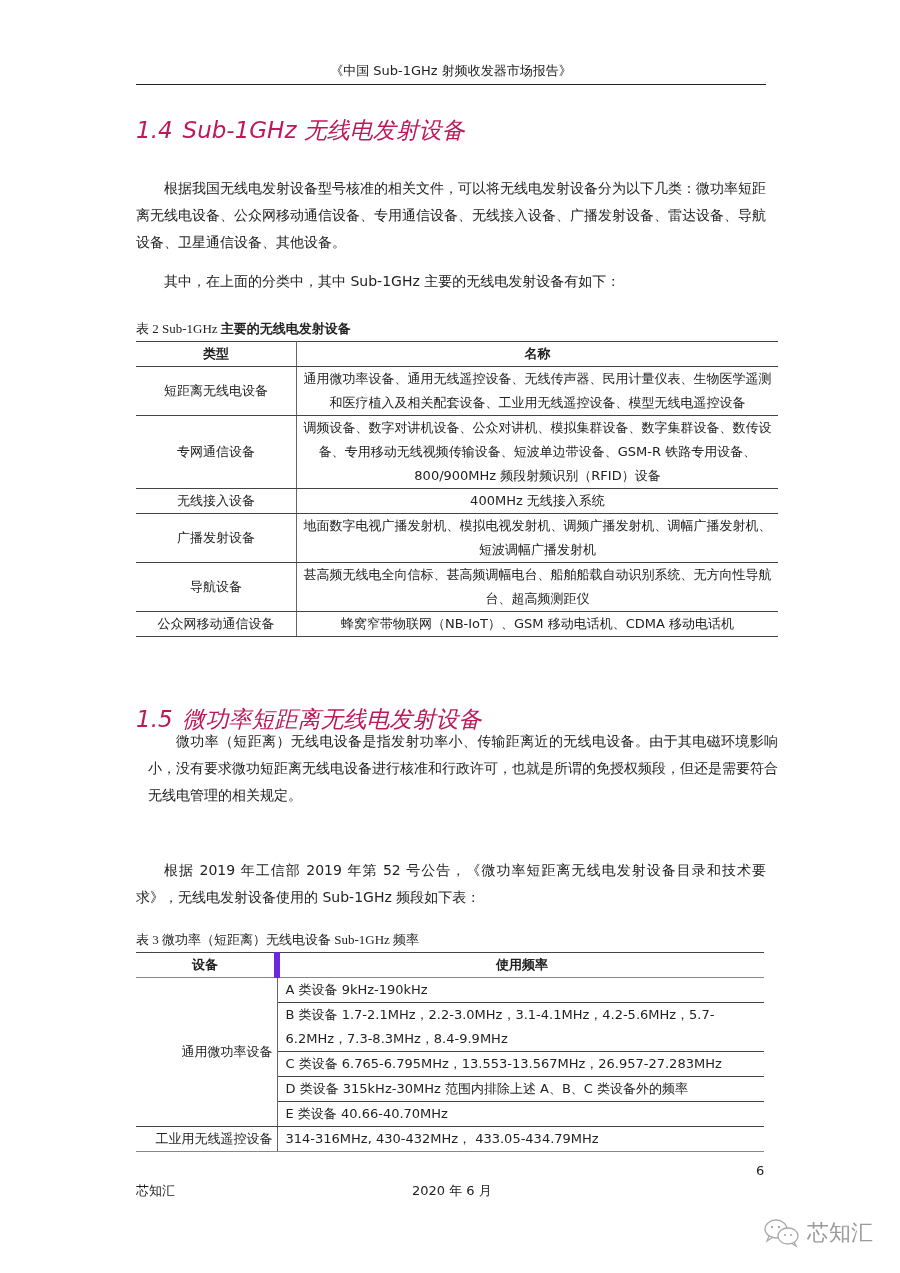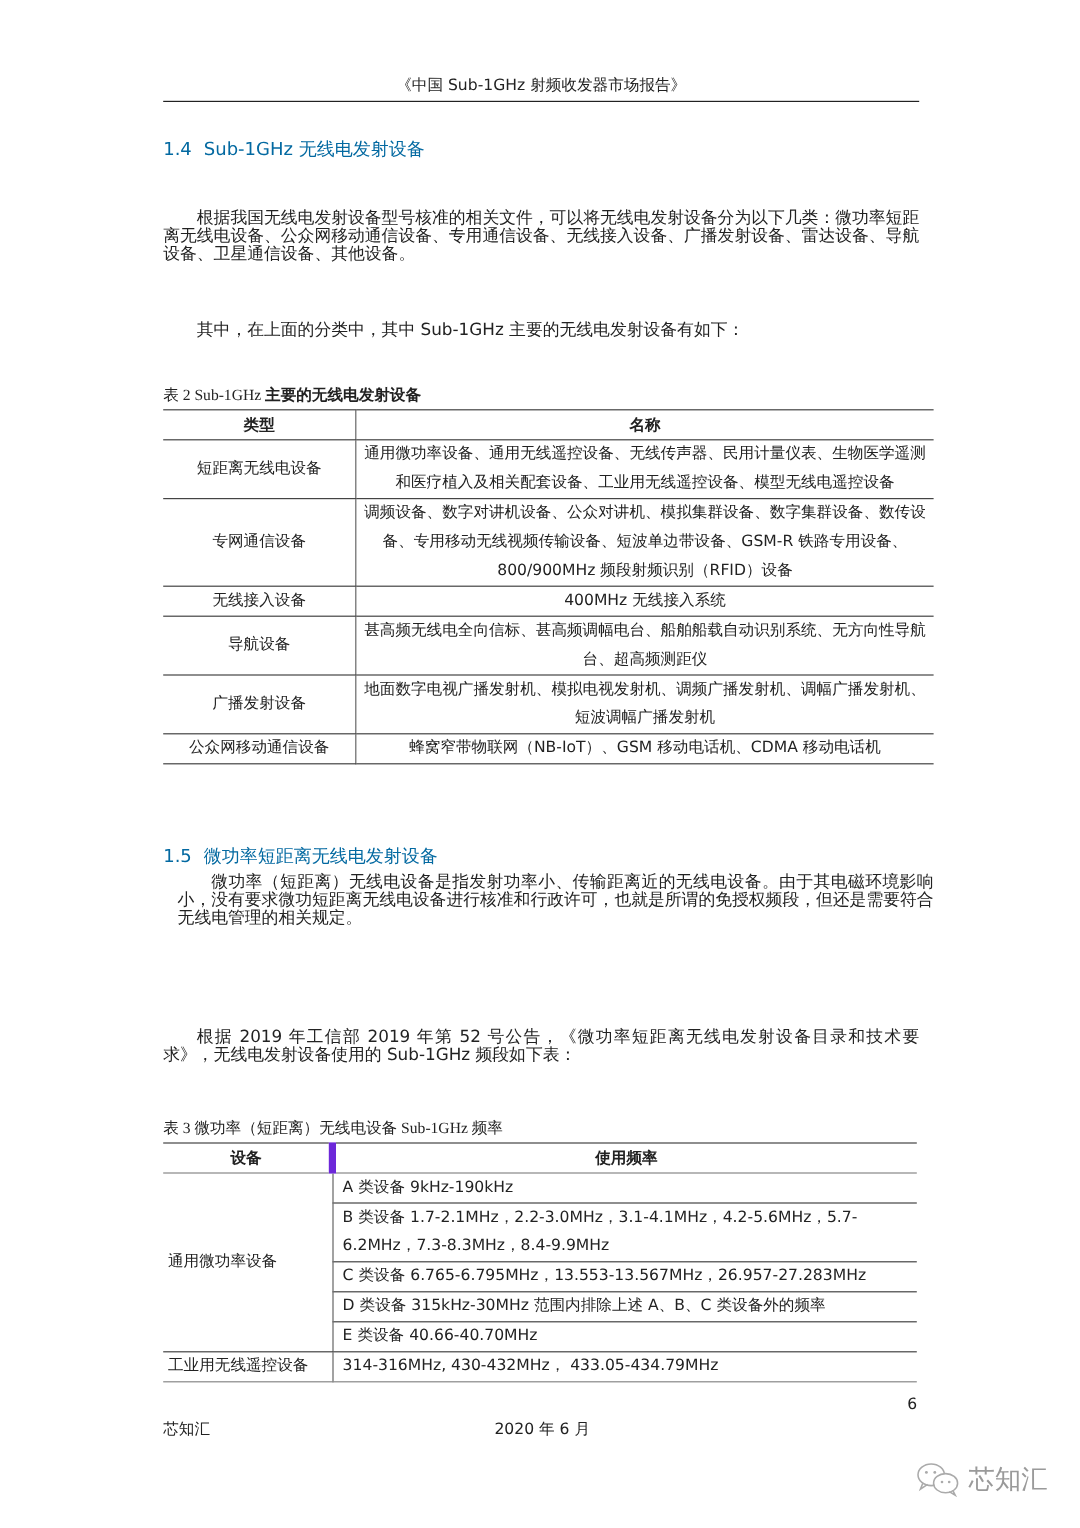--- a/index.html
+++ b/index.html
@@ -3,38 +3,38 @@
 <meta charset="utf-8">
 <style>
   html, body { margin:0; padding:0; background:#ffffff; }
   body { width:900px; height:1273px; position:relative; overflow:hidden;
          font-family:"DejaVu Sans", "Liberation Sans", sans-serif; color:#222; }
   .page { position:absolute; left:0; top:0; width:900px; height:1007px; }
   .header { position:absolute; left:136px; top:62px; width:630px; text-align:center;
             font-size:13px; color:#222; }
   .header-rule { position:absolute; left:136px; top:84px; width:630px; height:0;
                  border-top:1.5px solid #222; }
-  .h2 { position:absolute; left:136px; font-size:15px; color:#0369a1; font-weight:normal; margin:0; white-space:nowrap; }
+  .h2 { position:absolute; left:136px; font-size:23px; color:#be185d; font-weight:normal; margin:0; white-space:nowrap;font-style:italic; }
   .h2 .num { margin-right:10px; }
-  .para { position:absolute; left:136px; width:630px; font-size:14px; line-height:15px; color:#222;
+  .para { position:absolute; left:136px; width:630px; font-size:14px; line-height:27px; color:#222;
           text-indent:28px; margin:0; text-align:justify; }
   .caption { position:absolute; left:136px; font-size:13px; color:#222; white-space:nowrap;font-family:Liberation Serif, serif; }
   .caption b { font-weight:bold; }
   table { position:absolute; border-collapse:collapse; font-size:13px; color:#222; }
   table th, table td { padding:0 4px; }
   #table2 { left:136px; top:341px; width:642px; }
   #table2 th { font-weight:bold; height:24px; border-top:1.5px solid #444; border-bottom:1.5px solid #444; text-align:center; }
   #table2 td { border-bottom:1px solid #444; text-align:center; line-height:24px; }
   #table2 th:first-child, #table2 td:first-child { width:152px; border-right:1px solid #666; }
   #table2 tr:last-child td { border-bottom:1.5px solid #444; }
   #table3 { left:136px; top:952px; width:628px; }
   #table3 th { font-weight:bold; height:24px; border-top:1.5px solid #444; border-bottom:1.5px solid #888; text-align:center; }
   #table3 td { border-bottom:1px solid #444; line-height:24px; text-align:left; padding-left:8px; }
   #table3 th:first-child { width:130px; border-right:6px solid #6d28d9; }
-  #table3 td.dev { text-align:left; border-right:1px solid #666; padding-left:4px; }
+  #table3 td.dev { text-align:right; border-right:1px solid #666; padding-left:4px; }
   #table3 tr:last-child td { border-bottom:1.5px solid #888; }
   .footer-page { position:absolute; left:756px; top:1163px; font-size:13px; color:#222; }
   .footer-left { position:absolute; left:136px; top:1182px; font-size:13px; color:#222; }
   .footer-center { position:absolute; left:412px; top:1182px; font-size:13px; color:#222; }
   .watermark { position:absolute; left:763px; top:1218px; display:flex; align-items:center; color:#9a9a9a; font-size:22px; }
   .watermark svg { margin-right:6px; }
 </style>
 </head>
 <body>
 
@@ -69,26 +69,26 @@
       </tr>
       <tr>
         <td>专网通信设备</td>
         <td>调频设备、数字对讲机设备、公众对讲机、模拟集群设备、数字集群设备、数传设备、专用移动无线视频传输设备、短波单边带设备、GSM-R 铁路专用设备、800/900MHz 频段射频识别（RFID）设备</td>
       </tr>
       <tr>
         <td>无线接入设备</td>
         <td>400MHz 无线接入系统</td>
       </tr>
       <tr>
+        <td>广播发射设备</td>
+        <td>地面数字电视广播发射机、模拟电视发射机、调频广播发射机、调幅广播发射机、短波调幅广播发射机</td>
+      </tr>
+      <tr>
         <td>导航设备</td>
         <td>甚高频无线电全向信标、甚高频调幅电台、船舶船载自动识别系统、无方向性导航台、超高频测距仪</td>
-      </tr>
-      <tr>
-        <td>广播发射设备</td>
-        <td>地面数字电视广播发射机、模拟电视发射机、调频广播发射机、调幅广播发射机、短波调幅广播发射机</td>
       </tr>
       <tr>
         <td>公众网移动通信设备</td>
         <td>蜂窝窄带物联网（NB-IoT）、GSM 移动电话机、CDMA 移动电话机</td>
       </tr>
     </tbody>
   </table>
 
   <h2 class="h2" style="top:704px;">
     <span class="num">1.5</span><span>微功率短距离无线电发射设备</span>

